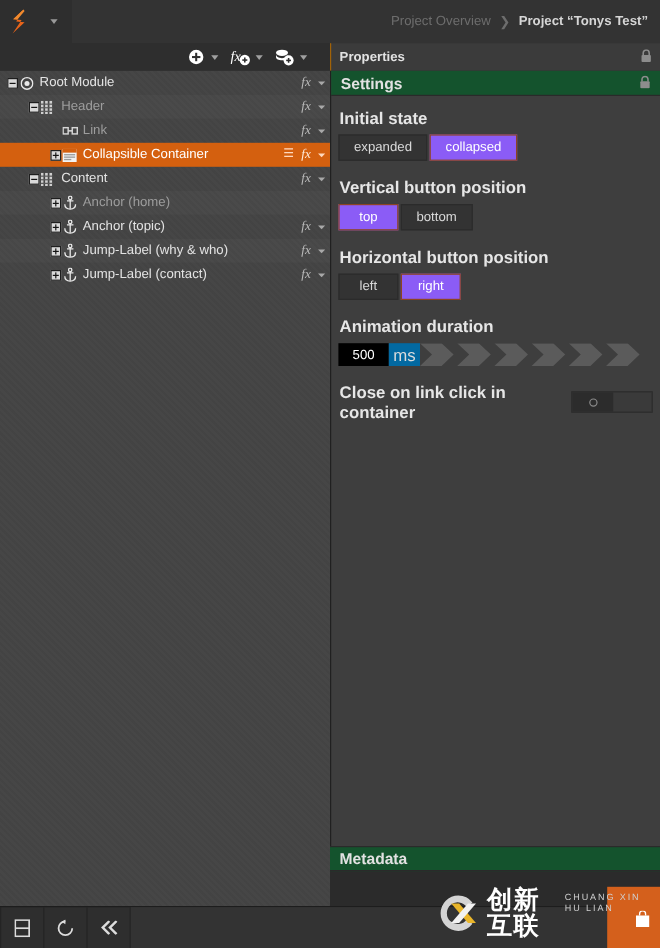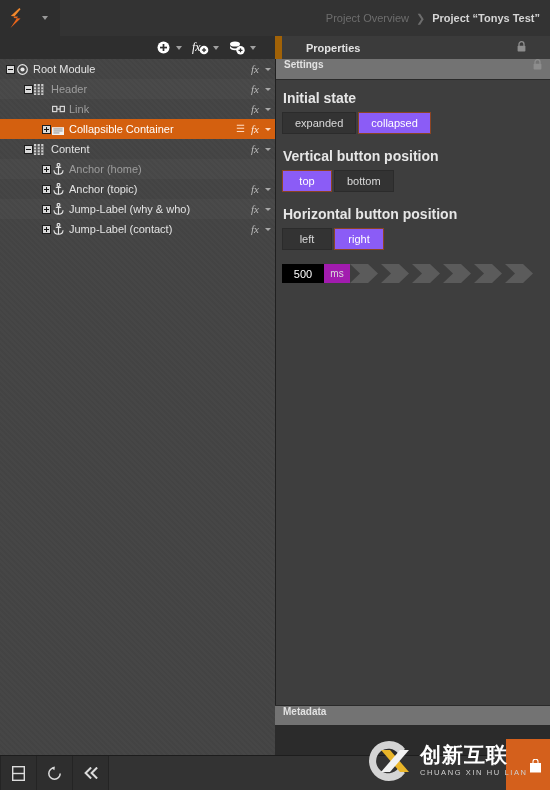--- a/index.html
+++ b/index.html
@@ -67,23 +67,23 @@
   .tool-caret {
     width: 0; height: 0;
     border-left: 3px solid transparent;
     border-right: 3px solid transparent;
     border-top: 4px solid #a0a0a0;
     margin-left: 1px;
   }
   .panel-title {
     flex: 1; height: 23px;
     background: #3b3b3b;
-    border-left: 7px solid #a16207;
+    border-left: 1px solid #a16207;
     display: flex; align-items: center;
-    padding: 0 24px;
+    padding: 0 7px;
     font-size: 11px; font-weight: bold; color: #e2e2e2;
   }
   .panel-title .lock { margin-left: auto; }
 
   
   .treepanel {
     position: absolute; left: 0; top: 59px; width: 275px; height: 696px;
     background:
       repeating-linear-gradient(45deg, rgba(255,255,255,.012) 0 2px, rgba(0,0,0,.012) 2px 4px),
       #444444;
@@ -130,24 +130,24 @@
   .trow.sel .fxcaret { border-top-color: #ffd9bf; }
   .hamb { color: #ffd9bf; font-size: 10px; line-height: 1; }
 
   
   .proppanel {
     position: absolute; left: 275px; top: 59px; width: 275px; height: 646px;
     background: #3e3e3e;
     border-left: 1px solid #202020;
   }
   .section-head {
-    height: 21px; background: #737373;
+    height: 21px; background: #14532d;
     border-bottom: 1px solid #2a2a2a;
-    display: flex; padding: 0 8px;
-    font-size: 10px; font-weight: bold; color: #e2e2e2;
+    display: flex; align-items: center; padding: 0 8px;
+    font-size: 13px; font-weight: bold; color: #e2e2e2;
   }
   .section-head .lock { margin-left: auto; }
   .prop-body { padding: 10px 6px 0 6px; }
   .field { margin-bottom: 14px; }
   .field-label {
     font-size: 14px; font-weight: bold; color: #e6e6e6;
     margin-bottom: 6px; padding-left: 1px;
   }
   .segmented { display: flex; gap: 2px; }
   .seg {
@@ -161,22 +161,22 @@
   }
   .seg.active { background: #8b5cf6; color: #ffffff; border-color: #8c4423; }
 
   
   .duration-row { display: flex; align-items: stretch; height: 19px; }
   .dur-val {
     width: 42px; background: #000000; color: #ffffff;
     font-size: 11px; display: flex; align-items: center; justify-content: center;
   }
   .dur-unit {
-    width: 26px; background: #a21caf; color: #dcdcdc;
-    font-size: 10px; display: flex; align-items: center; justify-content: center;
+    width: 26px; background: #0369a1; color: #dcdcdc;
+    font-size: 14px; display: flex; align-items: center; justify-content: center;
   }
   .dur-chevrons { flex: 1; position: relative; overflow: hidden; }
   .dur-chevrons svg { display: block; }
 
   .toggle-row { display: flex; align-items: center; }
   .toggle-row .field-label { margin-bottom: 0; }
   .switch {
     margin-left: auto;
     width: 72px; height: 18px;
     background: #3a3a3a;
@@ -218,21 +218,21 @@
     position: absolute; left: 362px; top: 731px;
     width: 188px; height: 59px;
     pointer-events: none;
     display: flex; align-items: center;
   }
   .wm-orange {
     position: absolute; right: 0; top: 8px; width: 44px; height: 51px;
     background: #d4601c;
   }
   .wm-inner { position: relative; display: flex; align-items: center; gap: 4px; }
-  .wm-text { display: flex; flex-direction: column; }
+  .wm-text { display: flex; }
   .wm-cn { font-size: 21px; font-weight: bold; color: #ffffff; letter-spacing: 1px; line-height: 1; }
   .wm-py { font-size: 7.5px; color: #cfcfcf; letter-spacing: 1.6px; margin-top: 3px; }
   .wm-bag {
     position: absolute; right: 8px; top: 28px;
     width: 13px; height: 14px;
   }
 </style>
 </head>
 <body>
 
@@ -506,38 +506,47 @@
 
       <div class="field">
         <div class="field-label">Horizontal button position</div>
         <div class="segmented">
           <div class="seg">left</div>
           <div class="seg active">right</div>
         </div>
       </div>
 
       <div class="field">
+        <div class="field-label">Animation duration</div>
         <div class="duration-row">
           <div class="dur-val">500</div>
           <div class="dur-unit">ms</div>
           <div class="dur-chevrons">
             <svg width="185" height="19" viewBox="0 0 185 19">
               <g fill="#5b5b5b">
                 <path d="M0 0 L18 0 L28 9.5 L18 19 L0 19 L10 9.5 Z"></path>
                 <path d="M31 0 L49 0 L59 9.5 L49 19 L31 19 L41 9.5 Z"></path>
                 <path d="M62 0 L80 0 L90 9.5 L80 19 L62 19 L72 9.5 Z"></path>
                 <path d="M93 0 L111 0 L121 9.5 L111 19 L93 19 L103 9.5 Z"></path>
                 <path d="M124 0 L142 0 L152 9.5 L142 19 L124 19 L134 9.5 Z"></path>
                 <path d="M155 0 L173 0 L183 9.5 L173 19 L155 19 L165 9.5 Z"></path>
               </g>
             </svg>
           </div>
         </div>
       </div>
 
+      <div class="field toggle-row">
+        <div class="field-label">Close on link click in container</div>
+        <div class="switch">
+          <div class="knob">
+            <span class="knob-dot"></span>
+          </div>
+        </div>
+      </div>
 
     </div>
   </div>
 
   <div class="propfoot">
     <div class="section-head">
       <span>Metadata</span>
     </div>
   </div>
 

